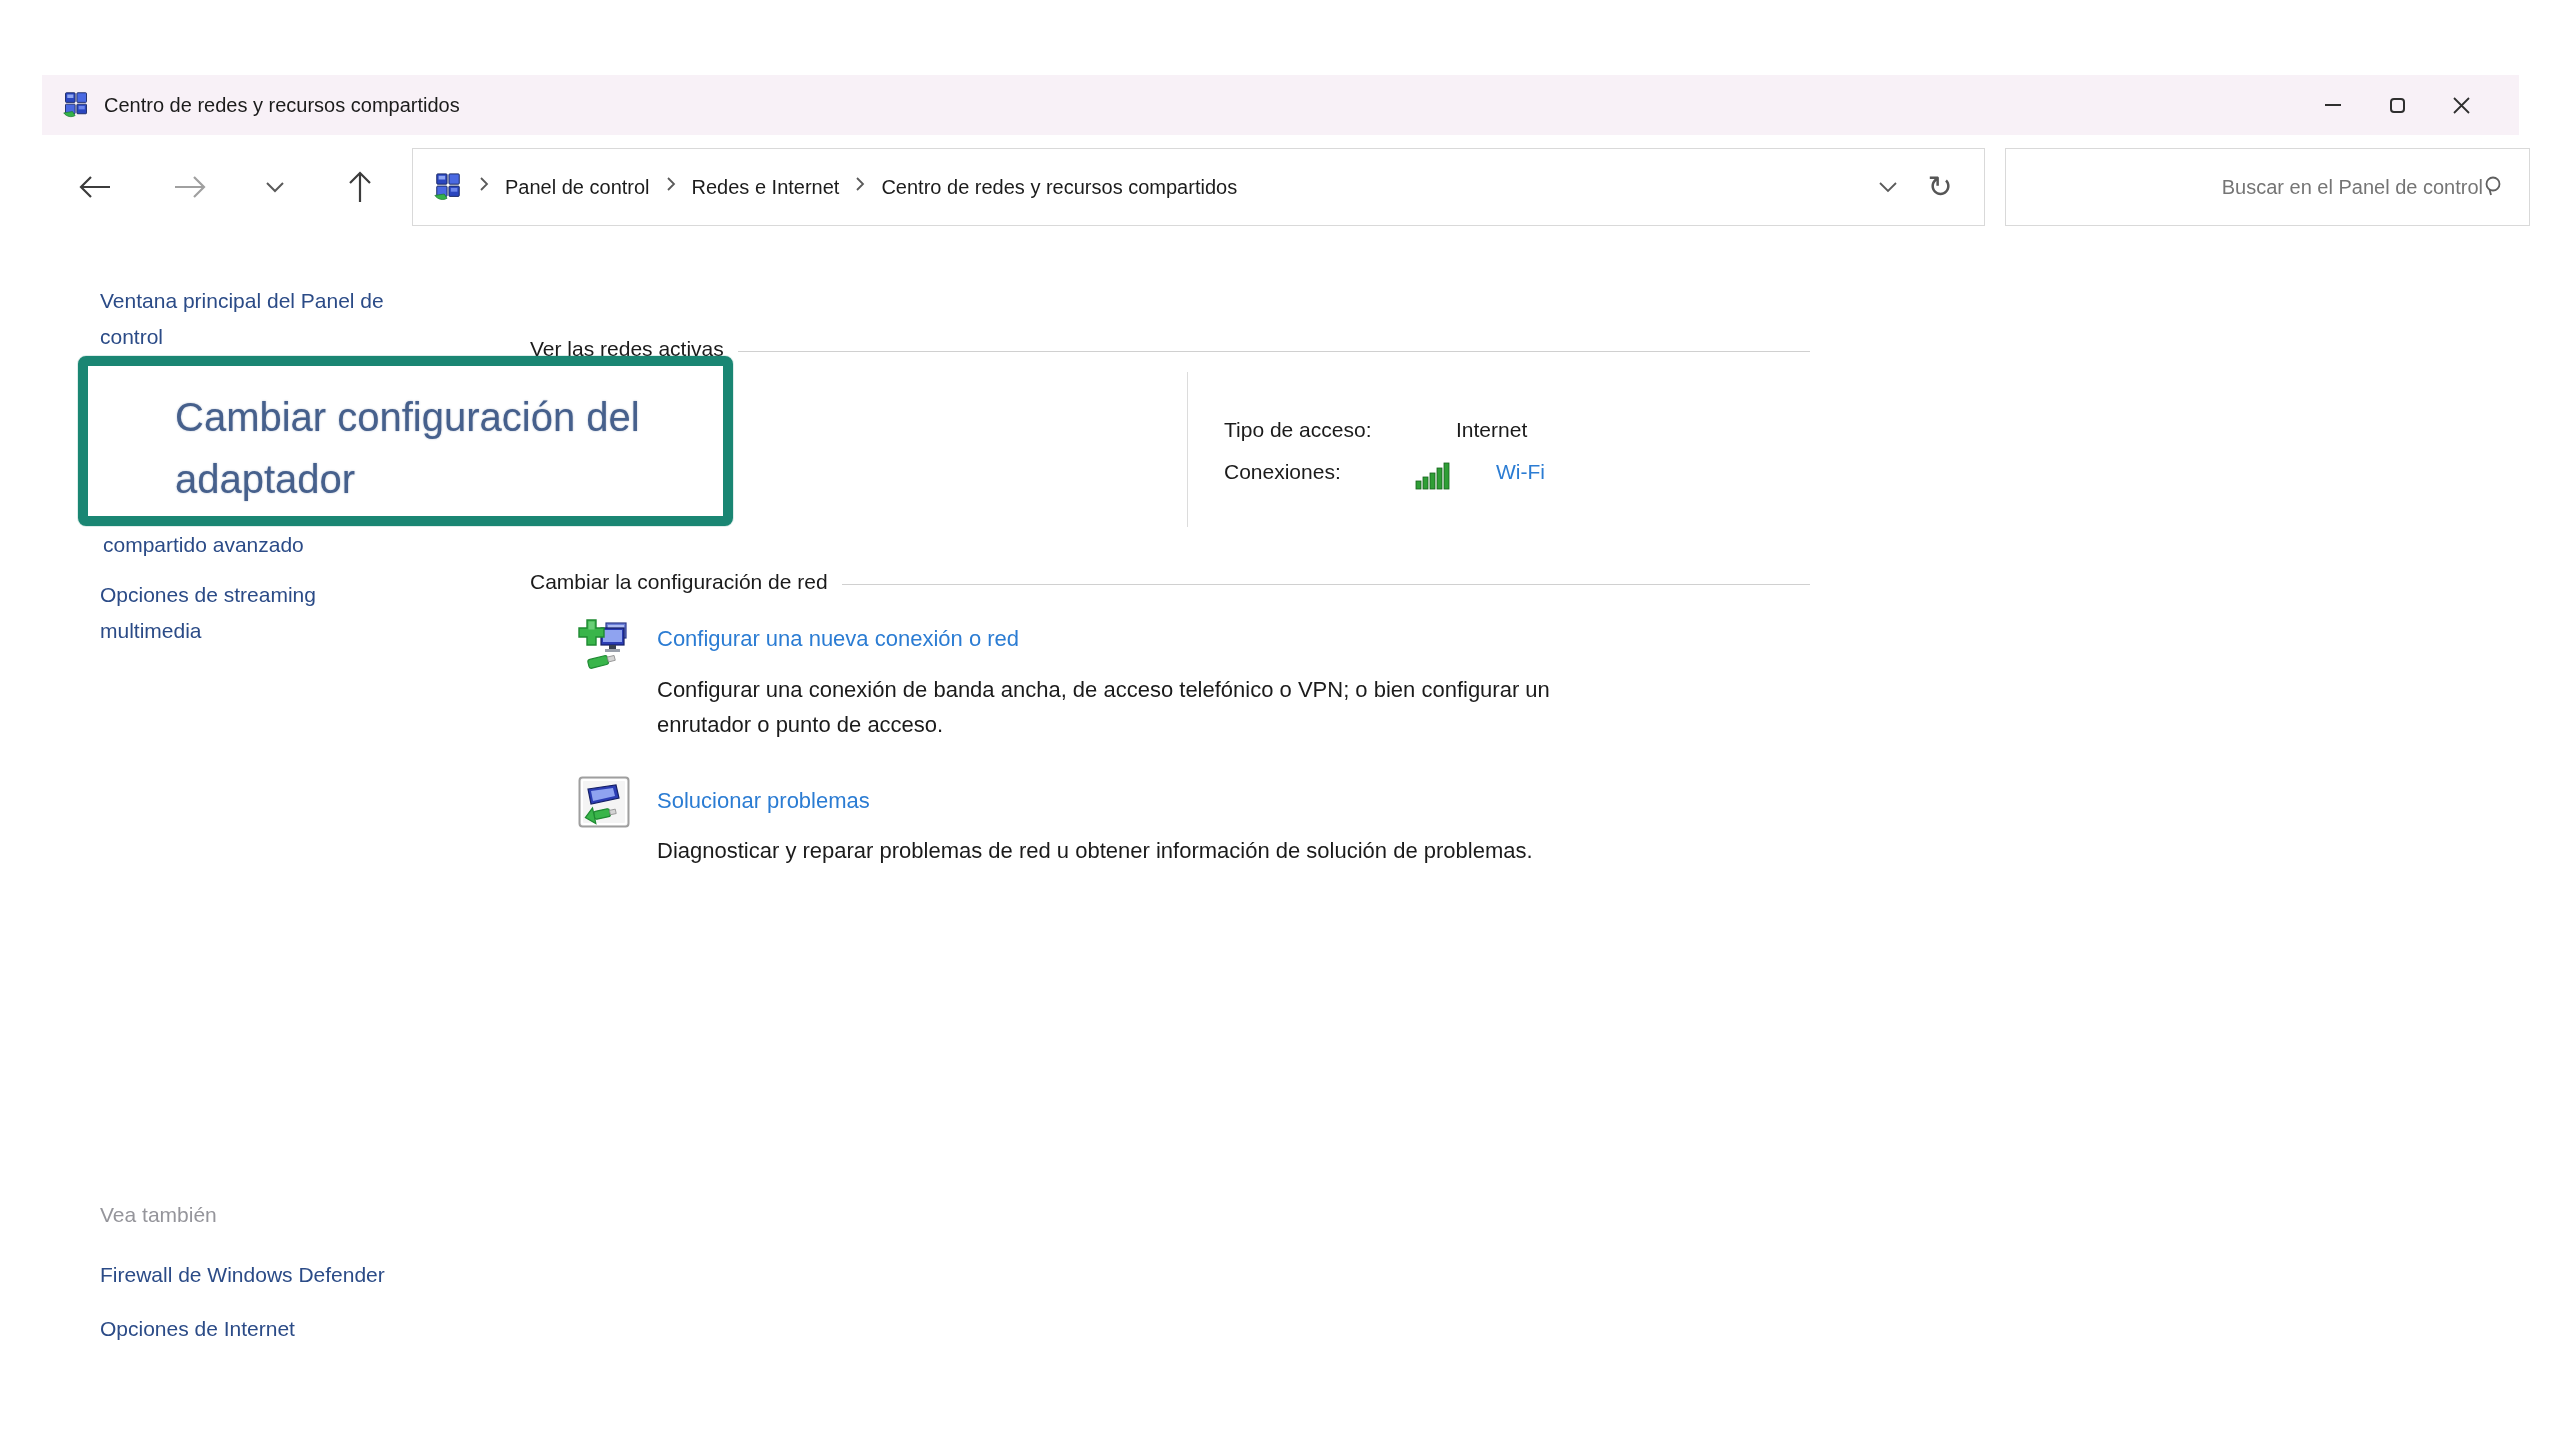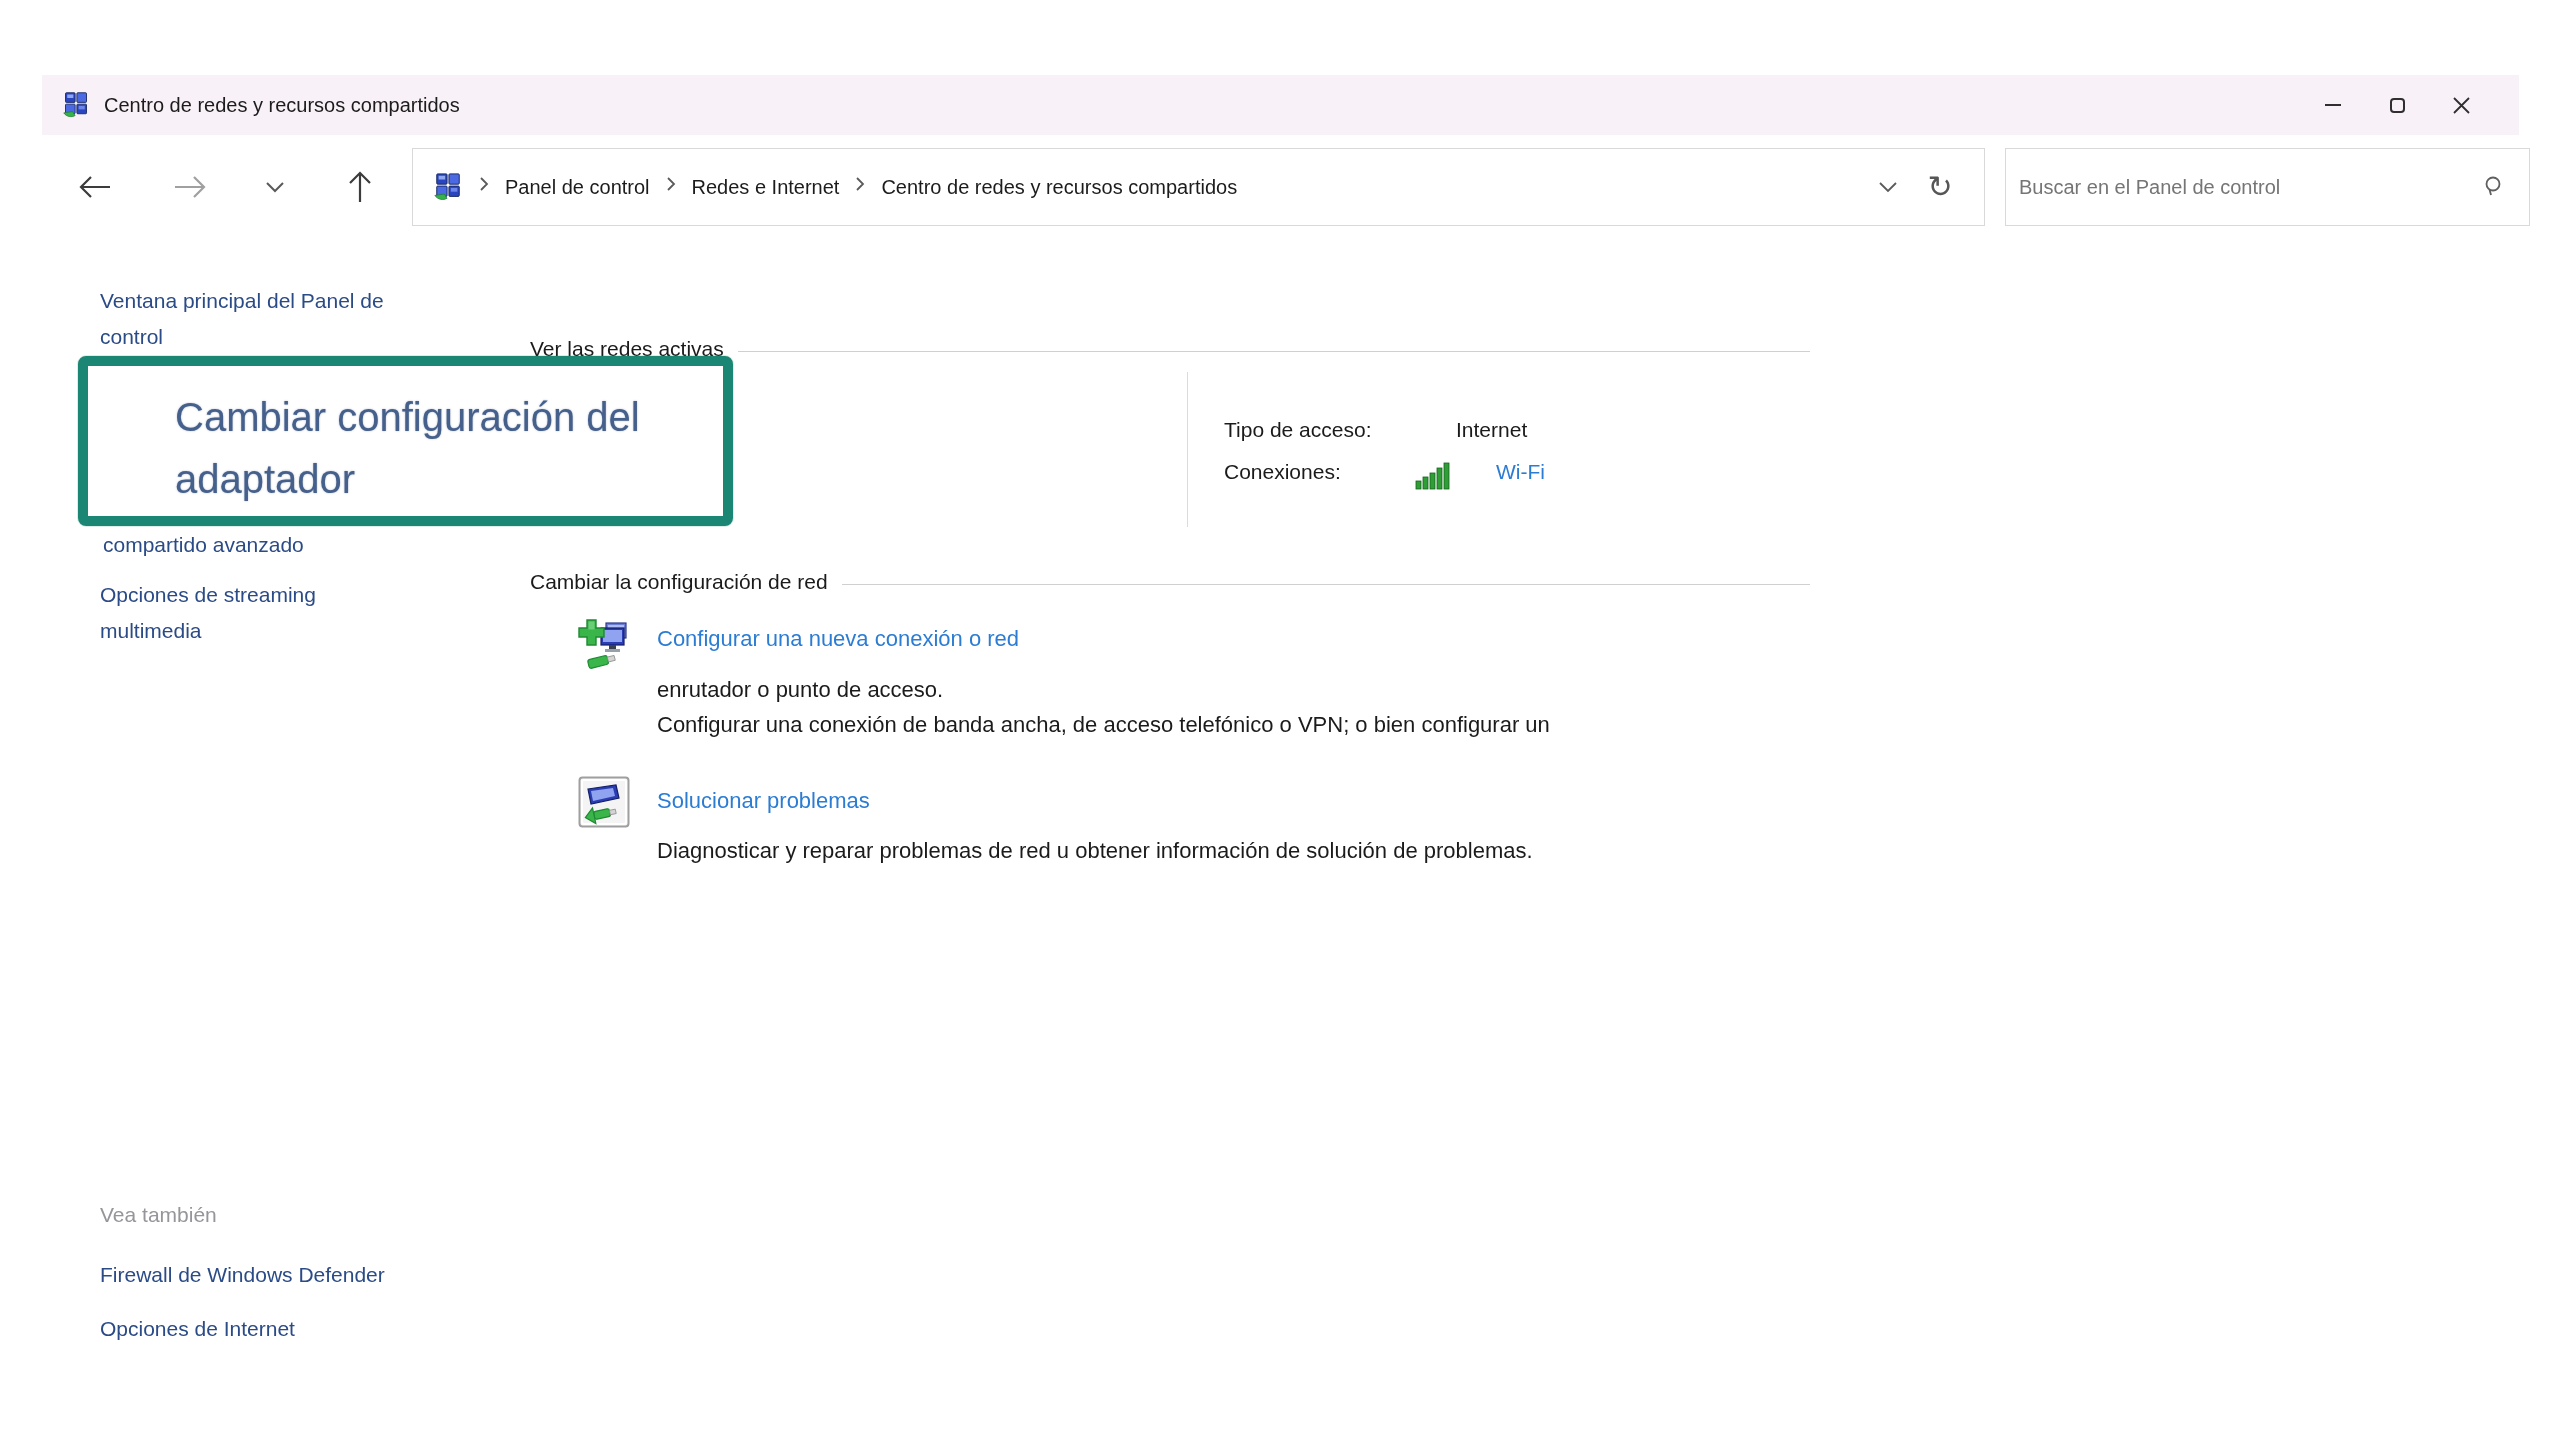--- a/index.html
+++ b/index.html
@@ -35,21 +35,21 @@
   .crumb-sep { margin:0 16px; display:flex; align-items:center; }
   .crumb { white-space:nowrap; cursor:default; }
   .addr-controls { margin-left:auto; margin-right:18px; display:flex; align-items:center; }
   .addr-btn { width:52px; height:52px; border:none; background:transparent; display:flex;
               align-items:center; justify-content:center; }
   .refresh-glyph { font-size:30px; color:#565656; line-height:1; }
 
   .searchbox { position:absolute; left:1963px; top:73px; width:525px; height:78px;
                border:1px solid #d9d9d9; background:#ffffff; display:flex; align-items:center; }
   .searchbox input { flex:1; border:none; outline:none; margin-left:13px; font-size:20px;
-                     font-family:"Liberation Sans", sans-serif; color:#1b1b1b; background:transparent; }
+                     font-family:"Liberation Sans", sans-serif; color:#1b1b1b; background:transparent;text-align:right; }
   .searchbox input::placeholder { color:#757575; opacity:1; }
   .searchbox .search-icon { margin-right:22px; flex:0 0 auto; }
 
   
   .side-link { position:absolute; font-size:21px; line-height:36px; color:#2b4b87; cursor:default; }
   .side-home      { left:58px; top:208px; width:300px; }
   .side-remnant   { left:61px; top:452px; }
   .side-streaming { left:58px; top:502px; width:230px; }
   .side-header    { position:absolute; left:58px; top:1128px; font-size:21px; color:#95959b; }
   .side-firewall  { left:58px; top:1182px; white-space:nowrap; }
@@ -236,22 +236,22 @@
       <rect x="27" y="32" width="15" height="3" fill="#9aa0ab"></rect>
       <g transform="rotate(-14 22 44)">
         <rect x="10" y="40" width="20" height="9" rx="2.5" fill="#39b54a" stroke="#1f8a32" stroke-width="1.2"></rect>
         <rect x="30" y="42" width="7" height="5" fill="#d4d4d4" stroke="#8f8f8f" stroke-width="0.8"></rect>
       </g>
       <path d="M9 3 h9 v8 h8 v9 h-8 v8 h-9 v-8 h-8 v-9 h8 z" fill="#39b54a" stroke="#1f8a32" stroke-width="1.4"></path>
       <path d="M10.5 4.5 h6 v8 h-6 z" fill="#7ed88a" opacity="0.7"></path>
     </svg>
     <div class="task-title title-1">Configurar una nueva conexión o red</div>
     <div class="task-desc desc-1">
+      <div>Configurar una conexión de banda ancha, de acceso telefónico o VPN; o bien configurar un</div>
       <div>enrutador o punto de acceso.</div>
-      <div>Configurar una conexión de banda ancha, de acceso telefónico o VPN; o bien configurar un</div>
     </div>
 
     <svg class="task-icon-2" width="52" height="52" viewBox="0 0 52 52">
       <rect x="1.5" y="1.5" width="49" height="49" rx="3" fill="#f4f4f4" stroke="#9f9f9f" stroke-width="2"></rect>
       <rect x="4" y="4" width="44" height="44" rx="2" fill="none" stroke="#ffffff" stroke-width="2"></rect>
       <polygon points="10,13 38,9 41,22 13,28" fill="#2b3db4" stroke="#141f66" stroke-width="1.2"></polygon>
       <polygon points="13,15 35,12 37,20 15,25" fill="#8fa3f0"></polygon>
       <g transform="rotate(-12 24 38)">
         <rect x="16" y="34" width="16" height="8" rx="2" fill="#39b54a" stroke="#1f8a32" stroke-width="1.2"></rect>
         <polygon points="16,30 16,46 7,38" fill="#39b54a" stroke="#1f8a32" stroke-width="1.2"></polygon>

